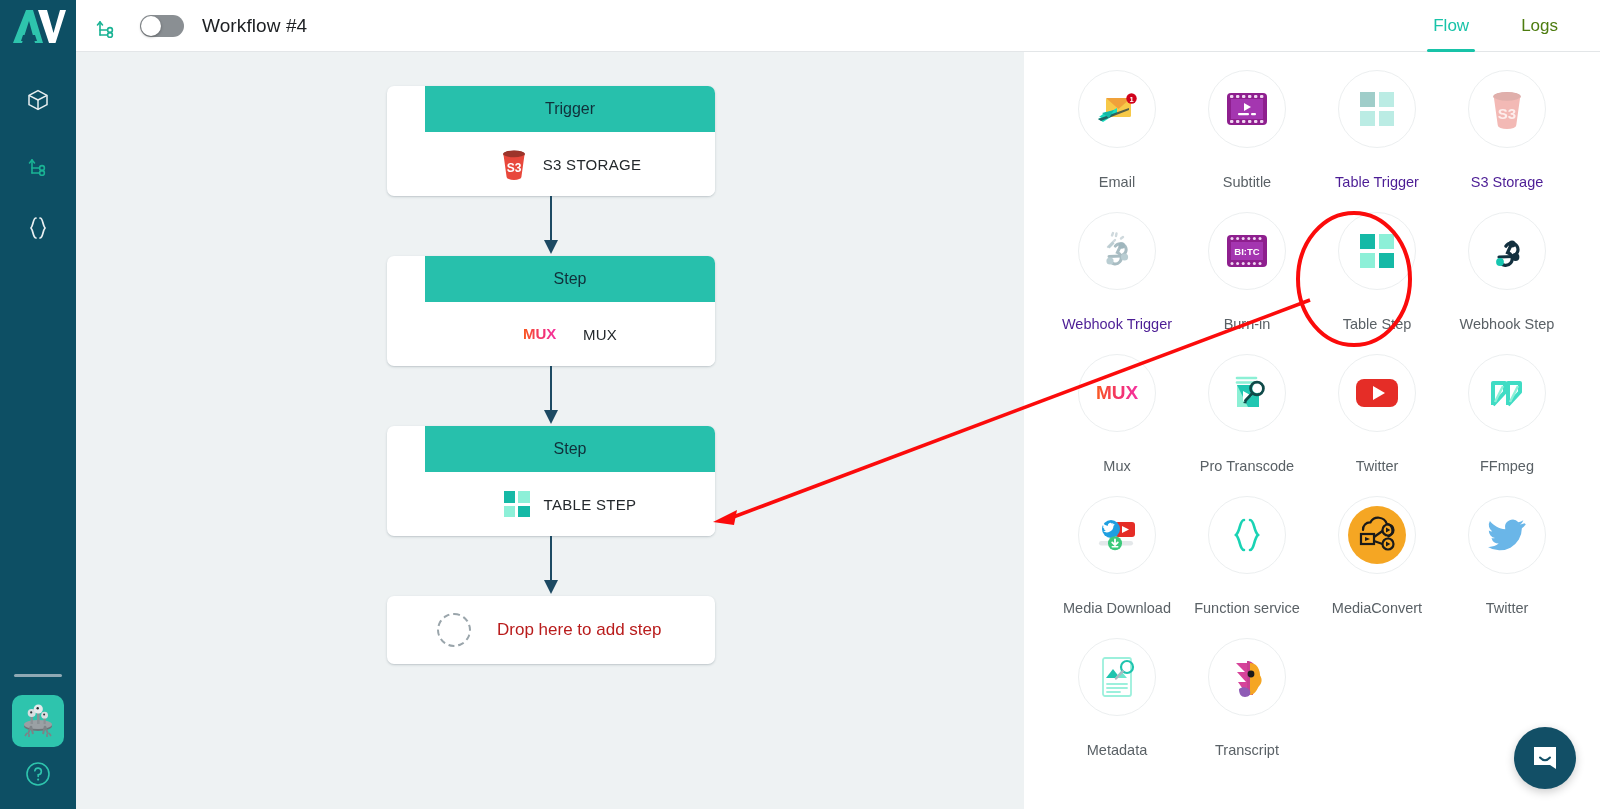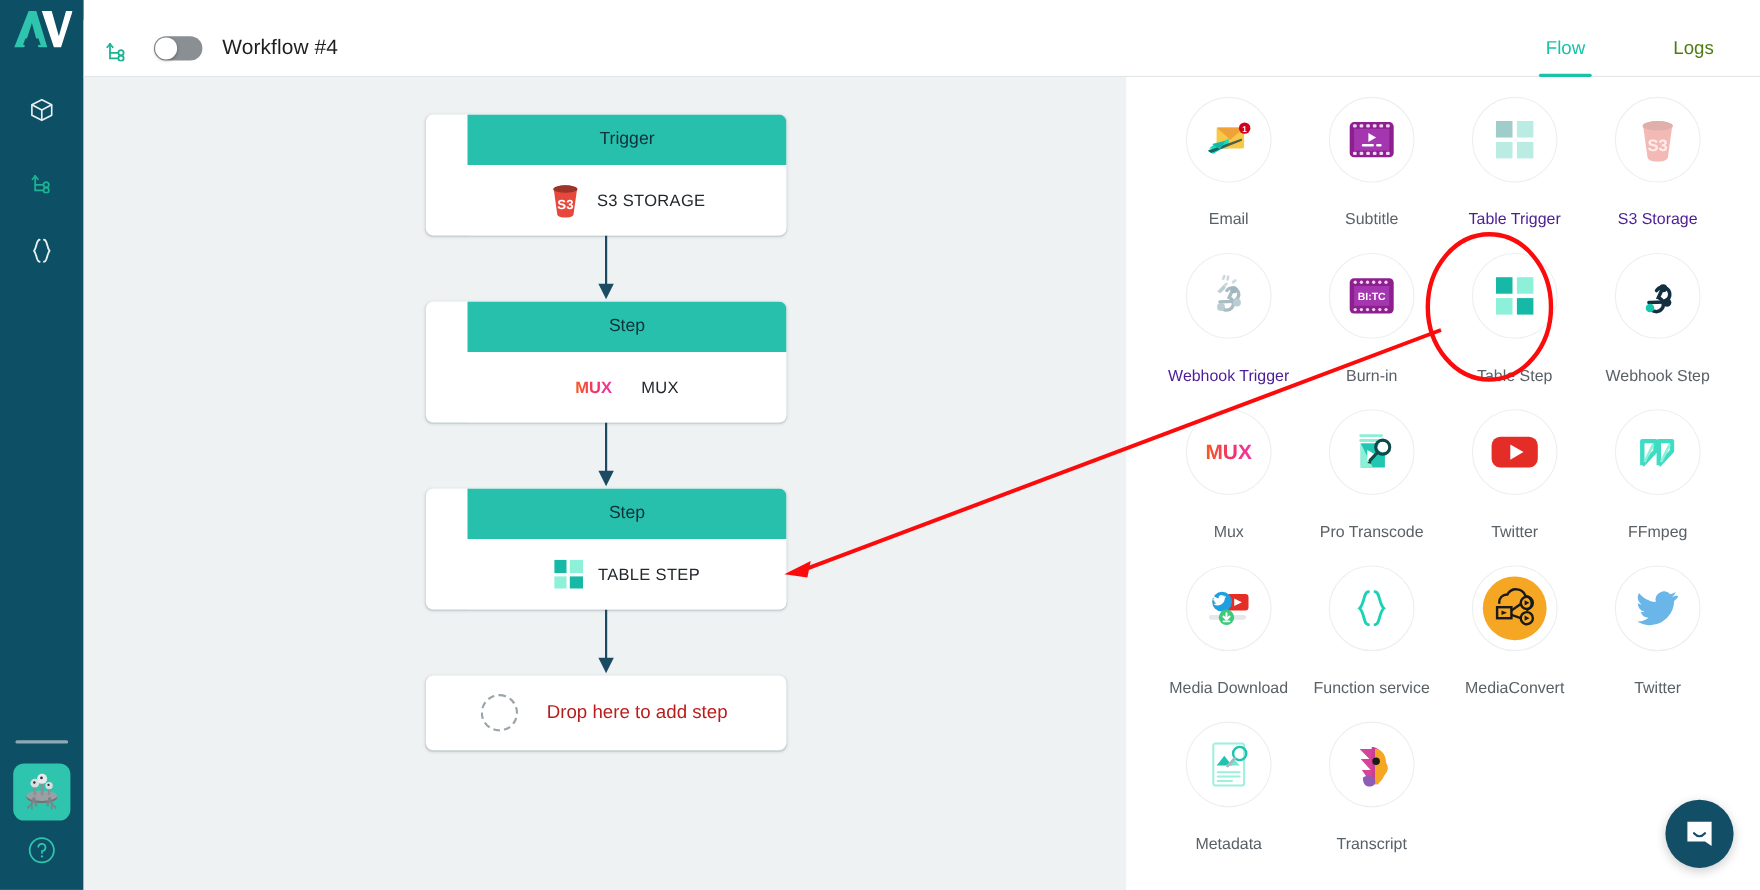--- a/index.html
+++ b/index.html
@@ -36,36 +36,36 @@
   }
   .rail-help { margin-top: 14px; cursor: pointer; }
 
   
   .stage { flex: 1; display: flex; flex-direction: column; height: 809px; position: relative; }
 
   
   .topbar {
     height: 52px; flex: 0 0 52px; background: #fff;
     border-bottom: 1px solid #e3e6e8;
-    display: flex; align-items: center; padding: 0 26px 0 18px; margin-top: 18px;
+    display: flex; align-items: center; padding: 0 26px 0 18px;
   }
   .branch-ico { cursor: pointer; display: flex; align-items: center; }
   .toggle {
     width: 44px; height: 22px; border-radius: 11px; background: #8a8f93;
     margin-left: 22px; position: relative; cursor: pointer; flex: 0 0 44px;
   }
   .toggle .knob {
     position: absolute; left: 1px; top: 1px; width: 20px; height: 20px;
     border-radius: 50%; background: #fff; box-shadow: 0 1px 3px rgba(0,0,0,.35);
   }
   .wf-title {
     margin-left: 18px; font-size: 19px; color: #1c1f22; letter-spacing: .1px;
   }
   .topbar-spacer { flex: 1; }
-  .tabs { display: flex; align-items: center; height: 52px; gap: 80px; padding-right: 16px; }
+  .tabs { display: flex; align-items: center; height: 52px; gap: 52px; padding-right: 16px; }
   .tab {
     position: relative; height: 52px; display: flex; align-items: center;
     font-size: 17px; color: #4d7c0f; cursor: pointer;
   }
   .tab.active { color: #18c3a8; }
   .tab.active::after {
     content: ""; position: absolute; left: -6px; right: -6px; bottom: 0;
     height: 3px; background: #18c3a8; border-radius: 2px;
   }
 

